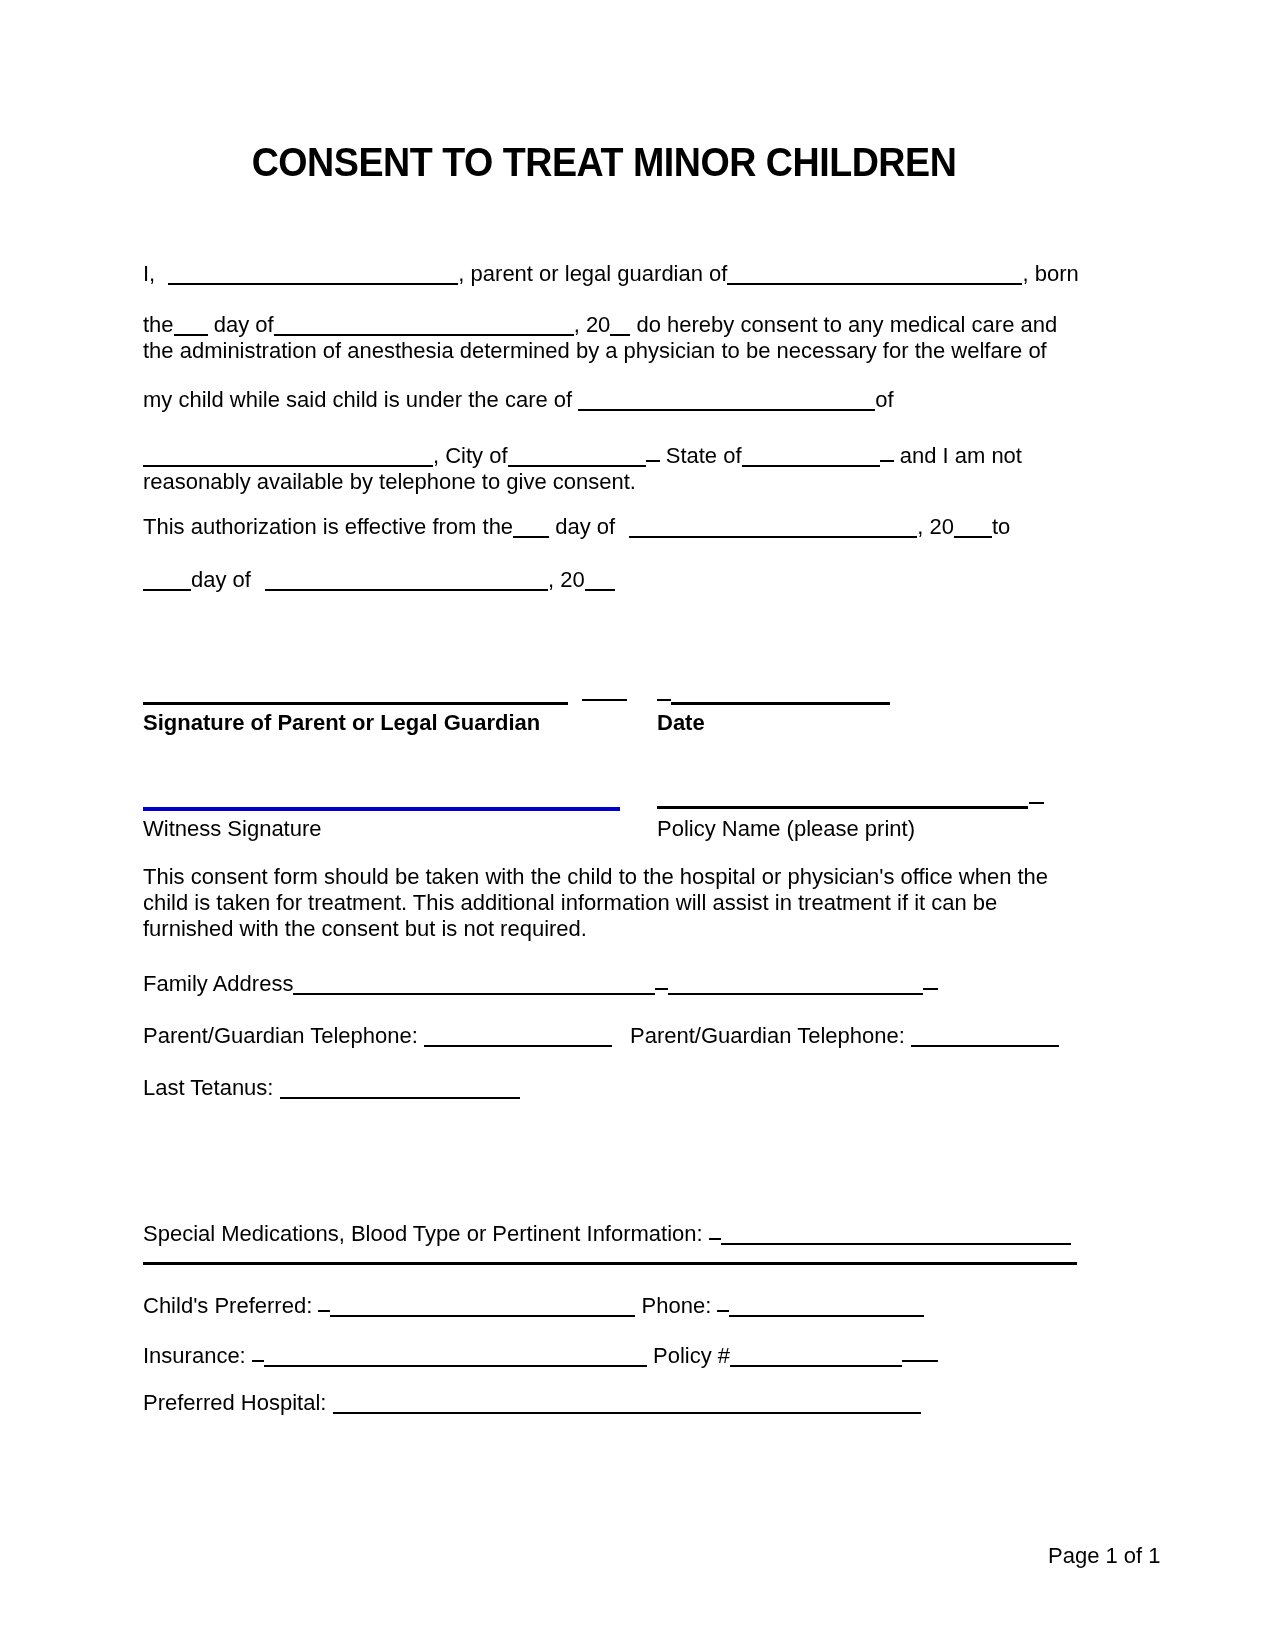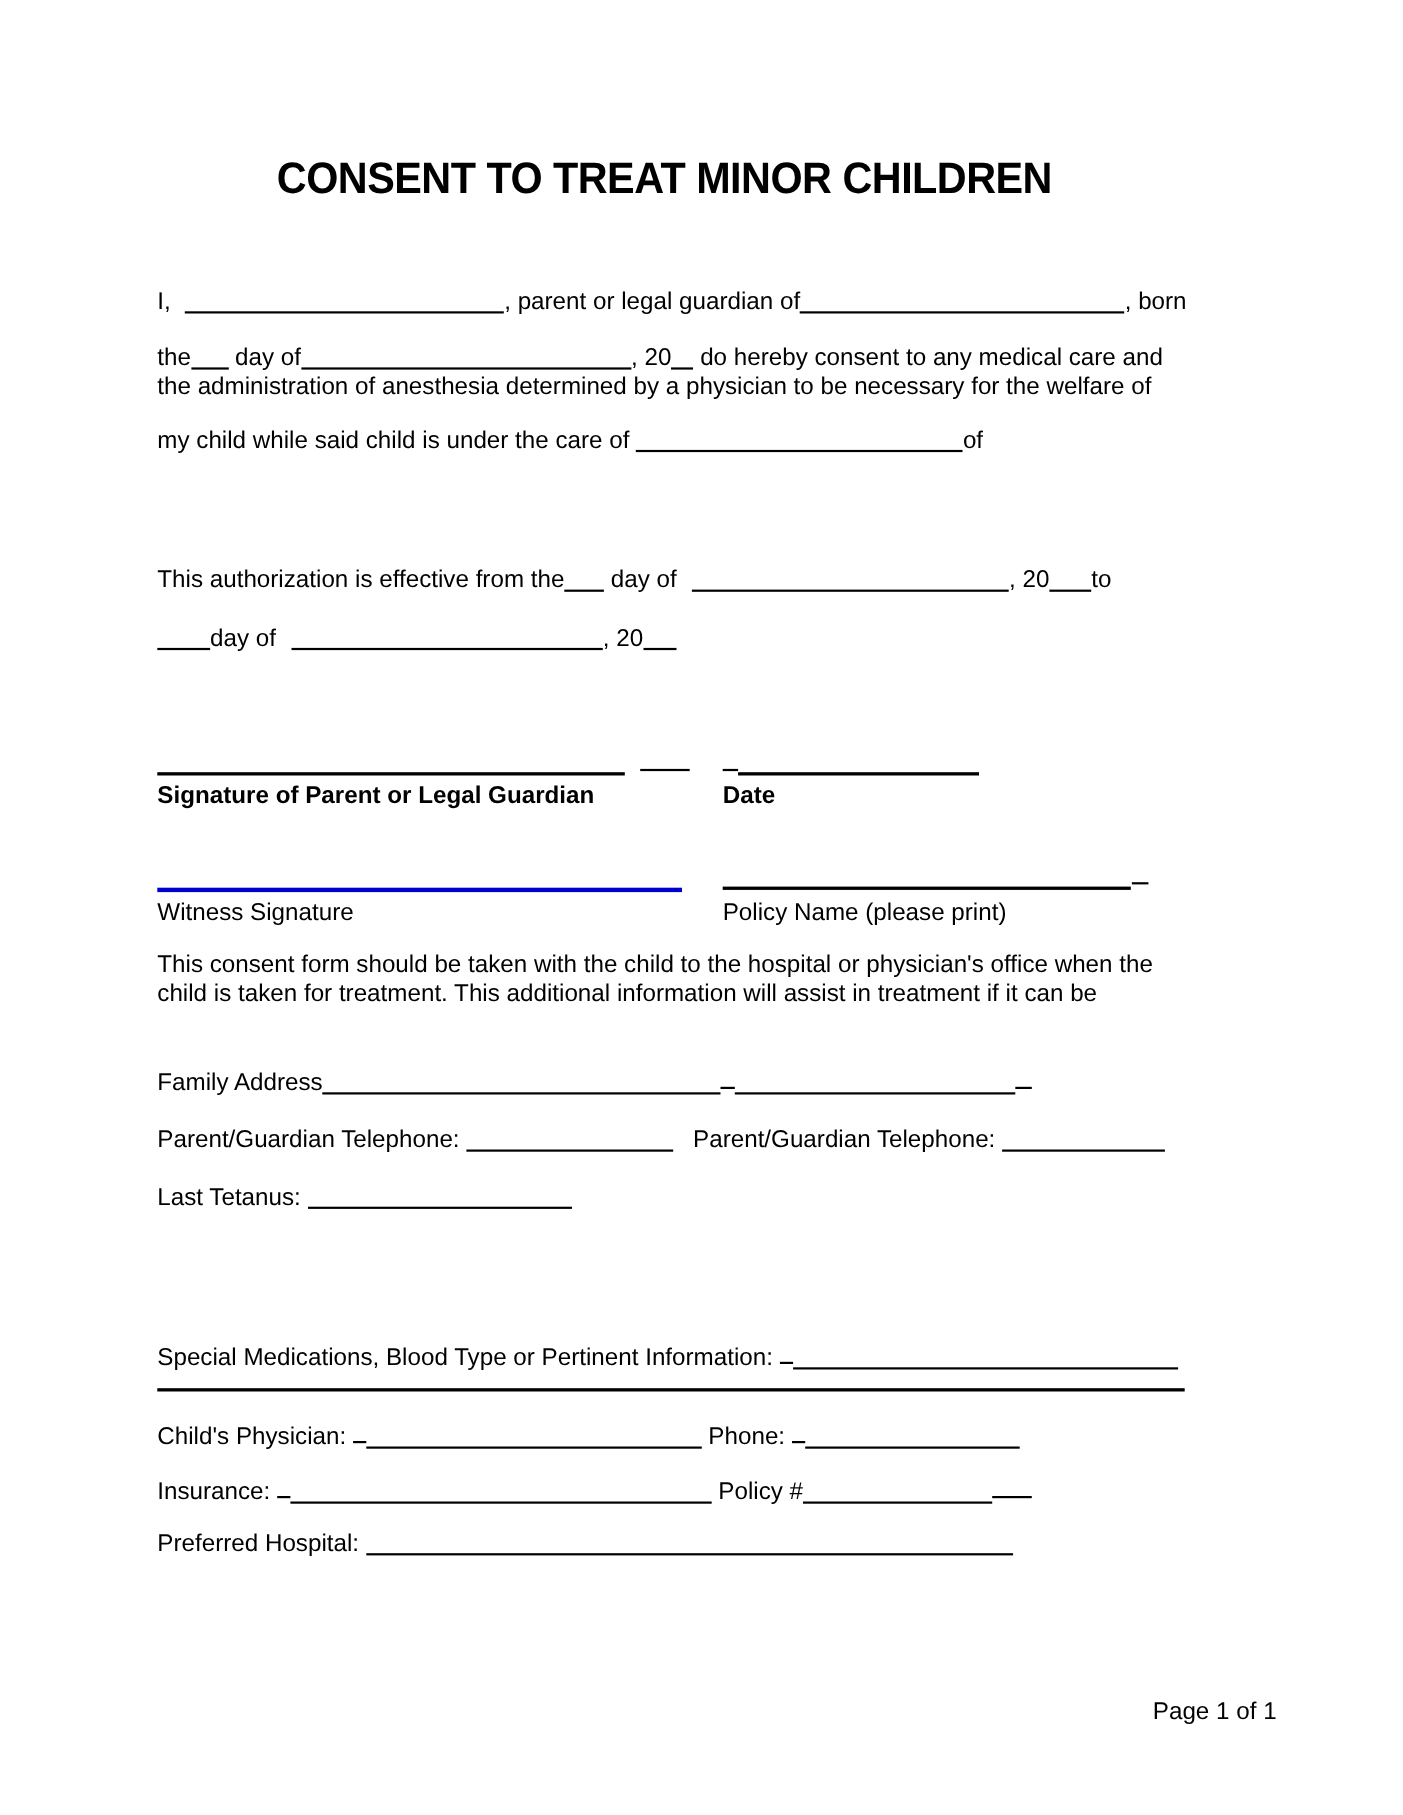--- a/index.html
+++ b/index.html
@@ -41,20 +41,26 @@
     <span>day of</span><span class="bl" style="width:300px"></span><span>, 20</span><span class="bl" style="width:20px"></span>
     <span>do hereby consent to any medical care and</span><br>
     <span>the administration of anesthesia determined by a physician to be necessary for the welfare of</span>
   </div>
 
   <div class="row" style="top:387px">
     <span>my child while said child is under the care of</span>
     <span class="bl" style="width:297px"></span><span>of</span>
   </div>
 
+  <div class="row" style="top:440px">
+    <span class="bl" style="width:290px"></span><span>, City of</span><span class="bl" style="width:138px"></span><span class="bl hi" style="width:14px"></span>
+    <span>State of</span><span class="bl" style="width:138px"></span><span class="bl hi" style="width:14px"></span>
+    <span>and I am not</span><br>
+    <span>reasonably available by telephone to give consent.</span>
+  </div>
 
   <div class="row" style="top:514px">
     <span>This authorization is effective from the</span><span class="bl" style="width:36px"></span>
     <span>day of</span>
     <span class="bl" style="width:288px;margin-left:8px"></span><span>, 20</span><span class="bl" style="width:38px"></span><span>to</span>
   </div>
 
   <div class="row" style="top:567px">
     <span class="bl" style="width:48px"></span><span>day of</span>
     <span class="bl" style="width:283px;margin-left:8px"></span><span>, 20</span><span class="bl" style="width:30px"></span>
@@ -69,20 +75,21 @@
 
   <div class="line blue" style="left: 143px; top: 807px; width: 477px; border-top-color: rgb(0, 0, 204);"></div>
   <div class="line" style="left:657px;top:806px;width:371px"></div>
   <div class="line thin" style="left:1029px;top:802px;width:15px"></div>
   <div class="row" style="top:816px">Witness Signature</div>
   <div class="row" style="top:816px;left:657px">Policy Name (please print)</div>
 
   <div class="row" style="top:864px">
     <span>This consent form should be taken with the child to the hospital or physician's office when the</span><br>
     <span>child is taken for treatment. This additional information will assist in treatment if it can be</span><br>
+    <span>furnished with the consent but is not required.</span>
   </div>
 
   <div class="row" style="top:968px">
     <span>Family Address</span><span class="bl" style="width:362px"></span><span class="bl hi" style="width:13px"></span><span class="bl" style="width:255px"></span><span class="bl hi" style="width:15px"></span>
   </div>
 
   <div class="row" style="top:1023px">
     <span>Parent/Guardian Telephone:</span>
     <span class="bl" style="width:188px"></span>
     <span style="margin-left:12px">Parent/Guardian Telephone:</span>
@@ -96,21 +103,21 @@
 
 
   <div class="row" style="top:1218px">
     <span>Special Medications, Blood Type or Pertinent Information:</span>
     <span class="bl hi" style="width:12px"></span><span class="bl" style="width:350px"></span>
   </div>
 
   <div class="line" style="left:143px;top:1262px;width:934px"></div>
 
   <div class="row" style="top:1290px">
-    <span>Child's Physician:</span>
+    <span>Child's Preferred:</span>
     <span class="bl hi" style="width:12px"></span><span class="bl" style="width:305px"></span>
     <span>Phone:</span>
     <span class="bl hi" style="width:12px"></span><span class="bl" style="width:195px"></span>
   </div>
 
   <div class="row" style="top:1340px">
     <span>Insurance:</span>
     <span class="bl hi" style="width:12px"></span><span class="bl" style="width:383px"></span>
     <span>Policy #</span><span class="bl" style="width:172px"></span><span class="bl hi" style="width:36px"></span>
   </div>

